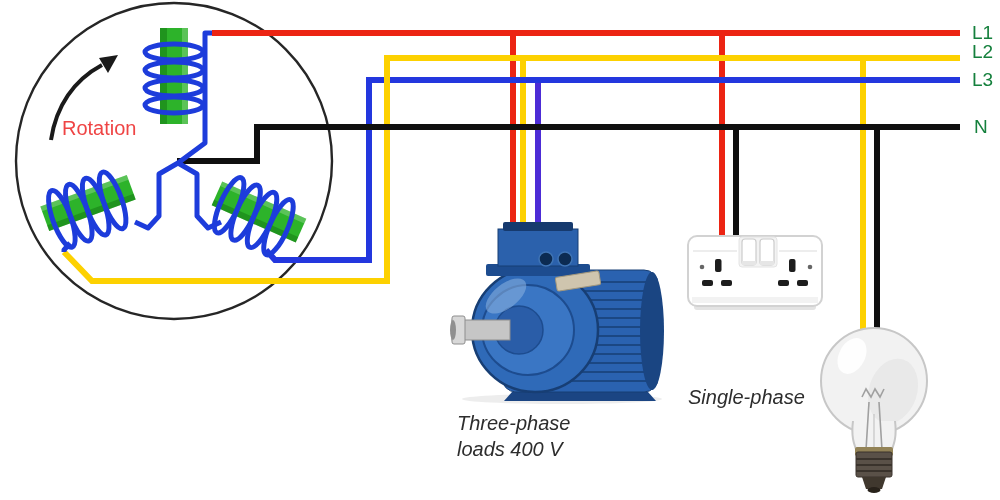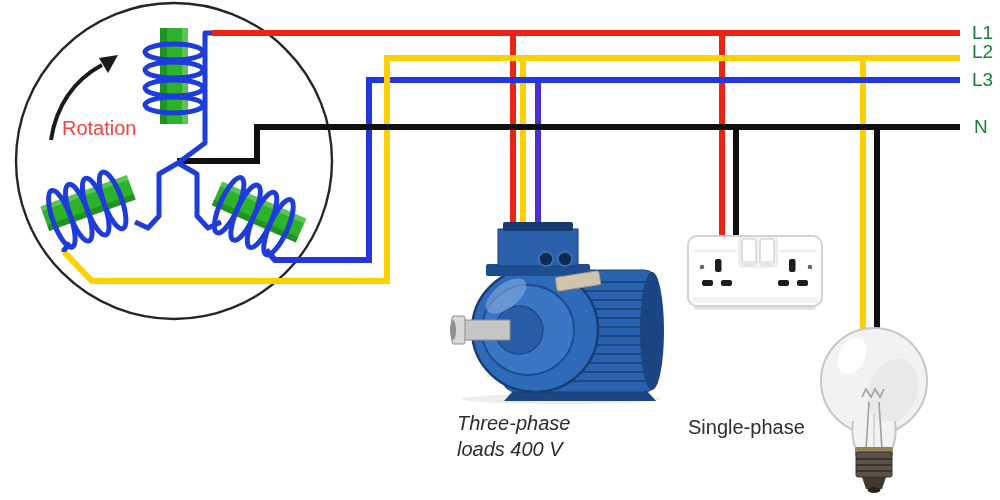--- a/index.html
+++ b/index.html
@@ -10,21 +10,21 @@
   .lab{position:absolute;color:#333;white-space:nowrap;}
   .line-lab{font-size:19px;color:#15803d;}
   .rot-lab{left:62px;top:117px;font-size:20px;color:#ef4444;}
   .load-lab{font-size:20px;line-height:26px;color:#2d2d2d;}
   .load-lab span{display:block;}
   #lab-l1{left:972px;top:22px;}
   #lab-l2{left:972px;top:41px;}
   #lab-l3{left:972px;top:69px;text-align:center;}
   #lab-n{left:974px;top:116px;}
   #lab-three{left:457px;top:410px;font-style:italic;}
-  #lab-single{left:688px;top:414px;}
+  #lab-single{left:688px;top:384px;font-style:italic;}
 </style>
 </head>
 <body>
 
 <div id="stage">
 <svg width="1000" height="500" viewBox="0 0 1000 500">
 
   <circle cx="174" cy="161" r="158" fill="none" stroke="#262626" stroke-width="2.4"></circle>
 
   <g>

